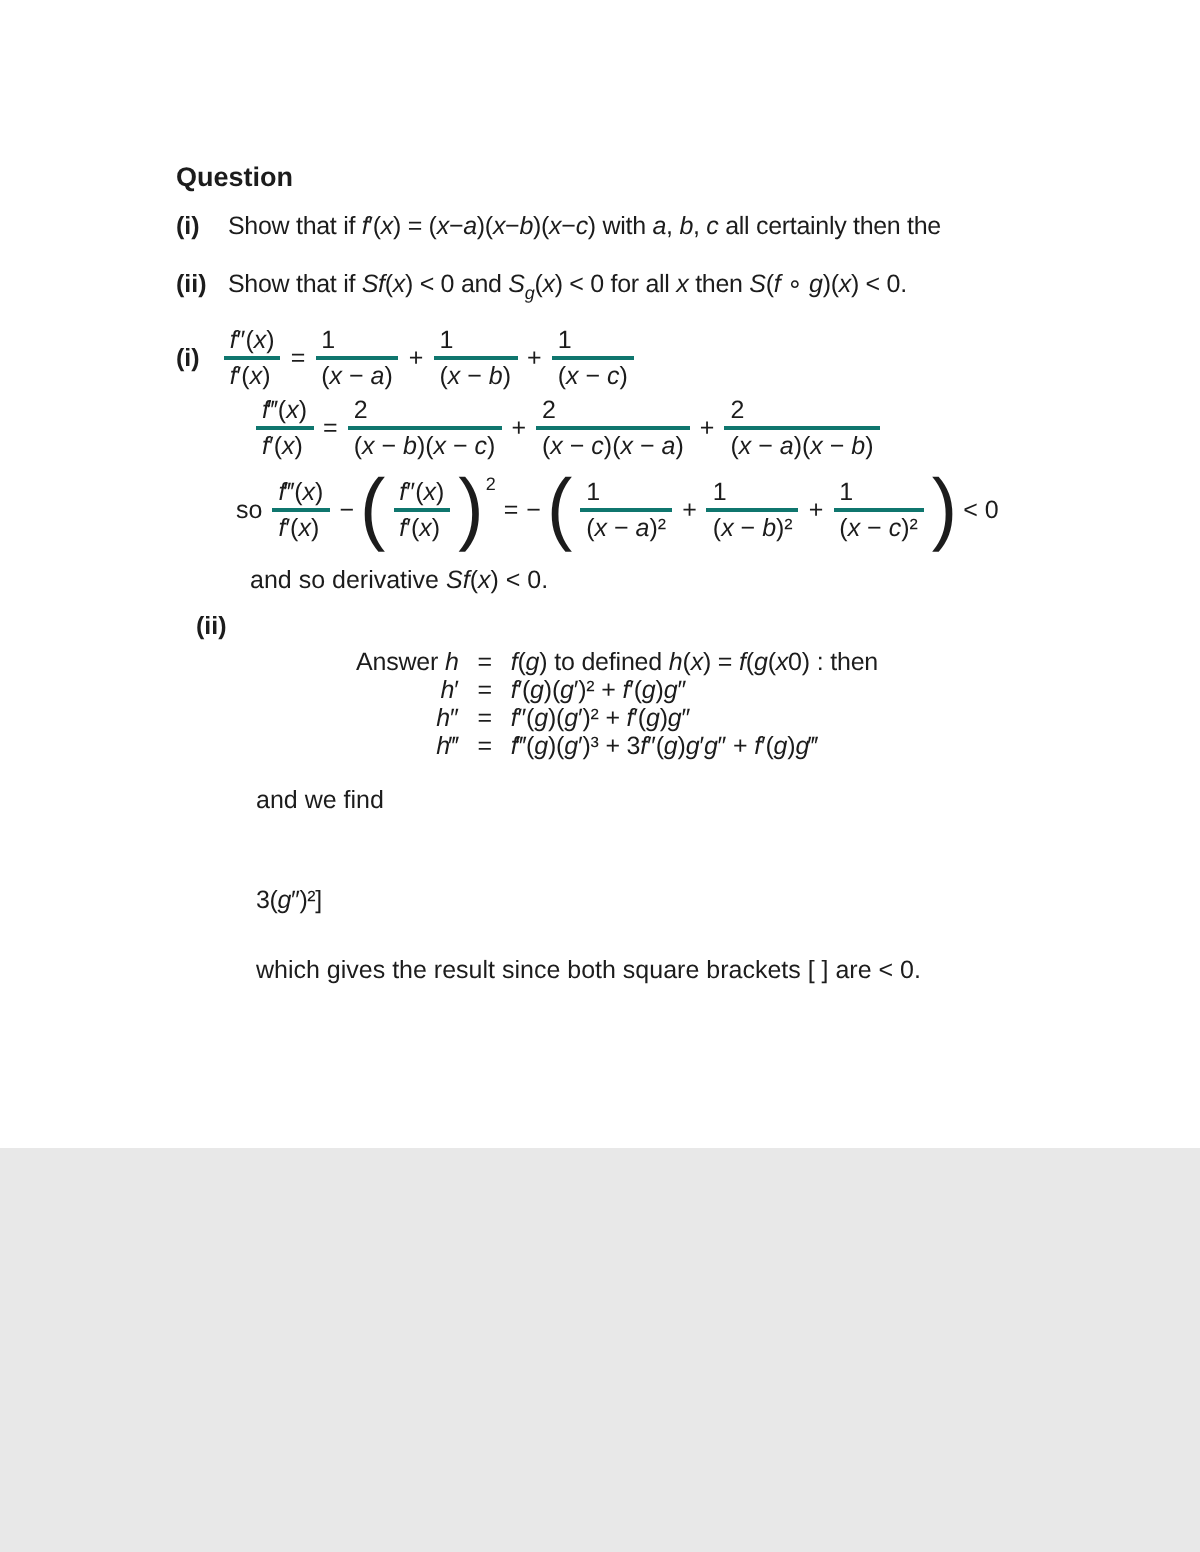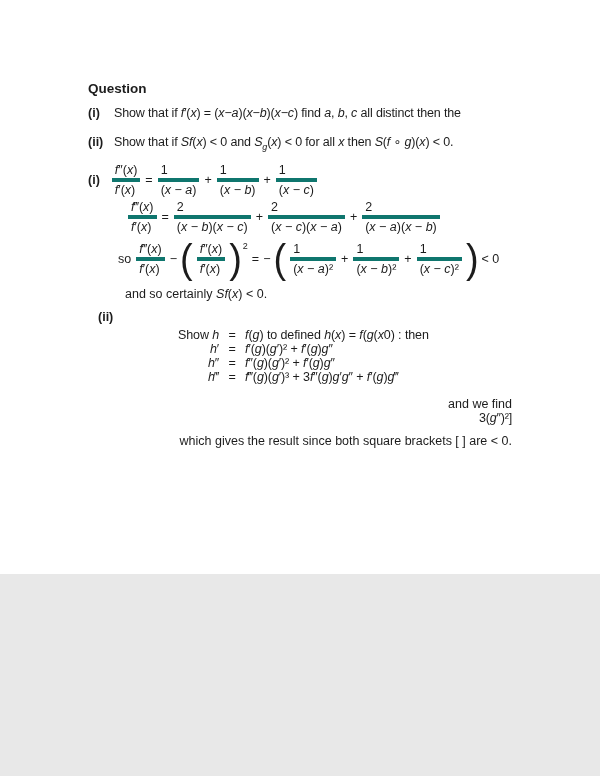--- a/index.html
+++ b/index.html
@@ -16,55 +16,55 @@
   .qline{white-space:nowrap;letter-spacing:-0.15px;}
   .qline2{padding-left:9px;margin-top:0.5px;}
   sub.math{font-size:9px;}
   
   .disp{display:flex;align-items:center;gap:4px;margin-top:9px;white-space:nowrap;}
   .disp .lab{margin-right:7px;}
   .disp.eqB{margin-left:39px;margin-top:3px;}
   .disp.eqC{margin-left:30px;margin-top:3px;height:44px;}
   .frac{display:inline-block;text-align:left;margin:0 1px;}
   .frac .num{display:block;padding:0 3px 1px;line-height:14px;}
-  .frac .den{display:block;border-top:4px solid #0f766e;padding:1px 3px 0;line-height:14px;}
+  .frac .den{display:block;border-top:2px solid #0f766e;padding:1px 3px 0;line-height:14px;}
   .bp{font-size:38px;font-weight:400;line-height:38px;transform:scaleY(1.06);margin:0 -1px;}
   .exp{align-self:flex-start;font-size:9px;margin:4px 0 0 -2px;}
   .dline{margin-top:6px;margin-left:37px;line-height:14px;}
   
   .alabel{margin-top:9px;margin-left:10px;font-weight:bold;}
   .align{display:grid;grid-template-columns:max-content 26px max-content;margin-left:90px;
          margin-top:4px;line-height:14px;white-space:nowrap;letter-spacing:-0.1px;}
   .arow{display:contents;}
   .align .lhs{text-align:right;}
   .align .aeq{text-align:center;}
-  .pline{margin-left:40px;line-height:14.5px;text-align:right;}
+  .pline{margin-left:40px;line-height:14.5px;}
   .find{margin-top:13px;}
-  .fline{white-space:nowrap;letter-spacing:-0.2px;}
+  .fline{white-space:nowrap;letter-spacing:-0.2px;margin-top:36px;}
   .fline.first{margin-top:6px;}
-  .concl{margin-top:8px;}
+  .concl{margin-top:20px;}
   .pagenum{position:absolute;left:0;top:668px;width:600px;text-align:center;}
 </style>
 </head>
 <body>
 
 <div class="page">
   <div class="content">
 
     <div class="shead question">Question</div>
 
     <div class="qitem qi">
       <span class="lab">(i)</span>
       <div>
         <div class="qline">
           <span>Show that if</span>
           <span class="math"><i>f</i>′(<i>x</i>) = (<i>x</i>−<i>a</i>)(<i>x</i>−<i>b</i>)(<i>x</i>−<i>c</i>)</span>
-          <span>find</span>
+          <span>with</span>
           <span class="math"><i>a</i>, <i>b</i>, <i>c</i></span>
-          <span>all distinct then the</span>
+          <span>all certainly then the</span>
         </div>
       </div>
     </div>
 
     <div class="qitem qii">
       <span class="lab">(ii)</span>
       <div class="qline">
         <span>Show that if</span>
         <span class="math"><i>Sf</i>(<i>x</i>) &lt; 0</span>
         <span>and</span>
@@ -151,29 +151,29 @@
       <span class="op">+</span>
       <span class="frac">
           <span class="num math">1</span>
           <span class="den math">(<i>x</i> − <i>c</i>)²</span>
         </span>
       <span class="bp">)</span>
       <span class="op">&lt; 0</span>
     </div>
 
     <div class="dline">
-      <span>and so certainly</span>
+      <span>and so derivative</span>
       <span class="math"><i>Sf</i>(<i>x</i>) &lt; 0.</span>
     </div>
 
     <div class="alabel">(ii)</div>
 
     <div class="align">
       <div class="arow">
-        <span class="lhs"><span>Show</span> <span class="math"><i>h</i></span></span>
+        <span class="lhs"><span>Answer</span> <span class="math"><i>h</i></span></span>
         <span class="aeq">=</span>
         <span class="rhs"><span class="math"><i>f</i>(<i>g</i>)</span> <span>to defined</span> <span class="math"><i>h</i>(<i>x</i>) = <i>f</i>(<i>g</i>(<i>x</i>0) :</span>&nbsp;<span>then</span></span>
       </div>
       <div class="arow">
         <span class="lhs math"><i>h</i>′</span>
         <span class="aeq">=</span>
         <span class="rhs math"><i>f</i>′(<i>g</i>)(<i>g</i>′)² + <i>f</i>′(<i>g</i>)<i>g</i>″</span>
       </div>
       <div class="arow">
         <span class="lhs math"><i>h</i>″</span>

